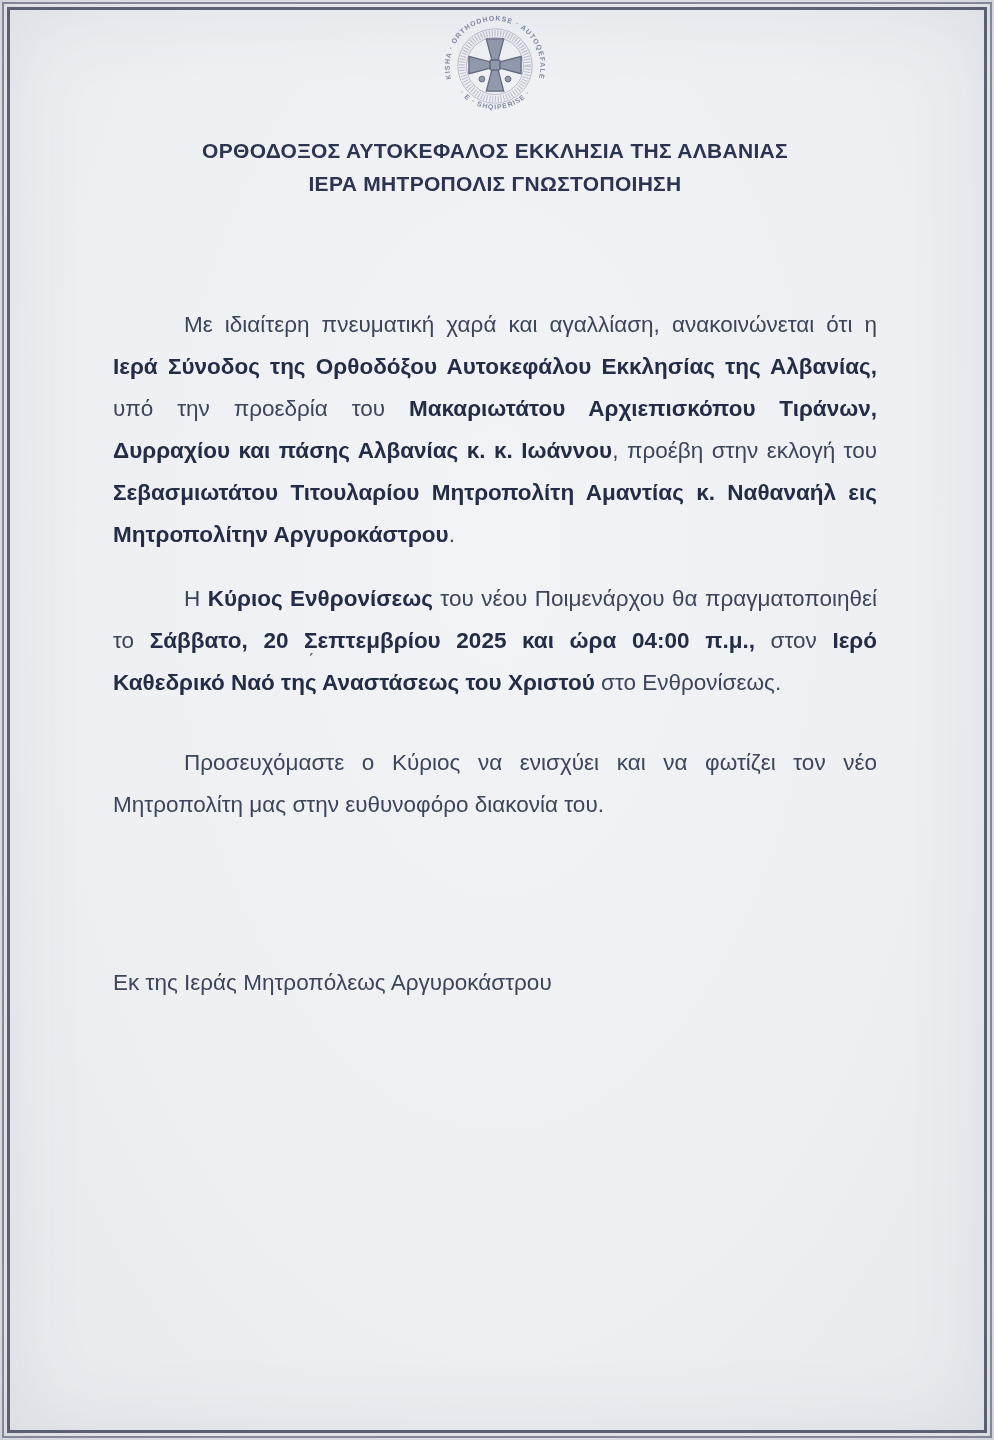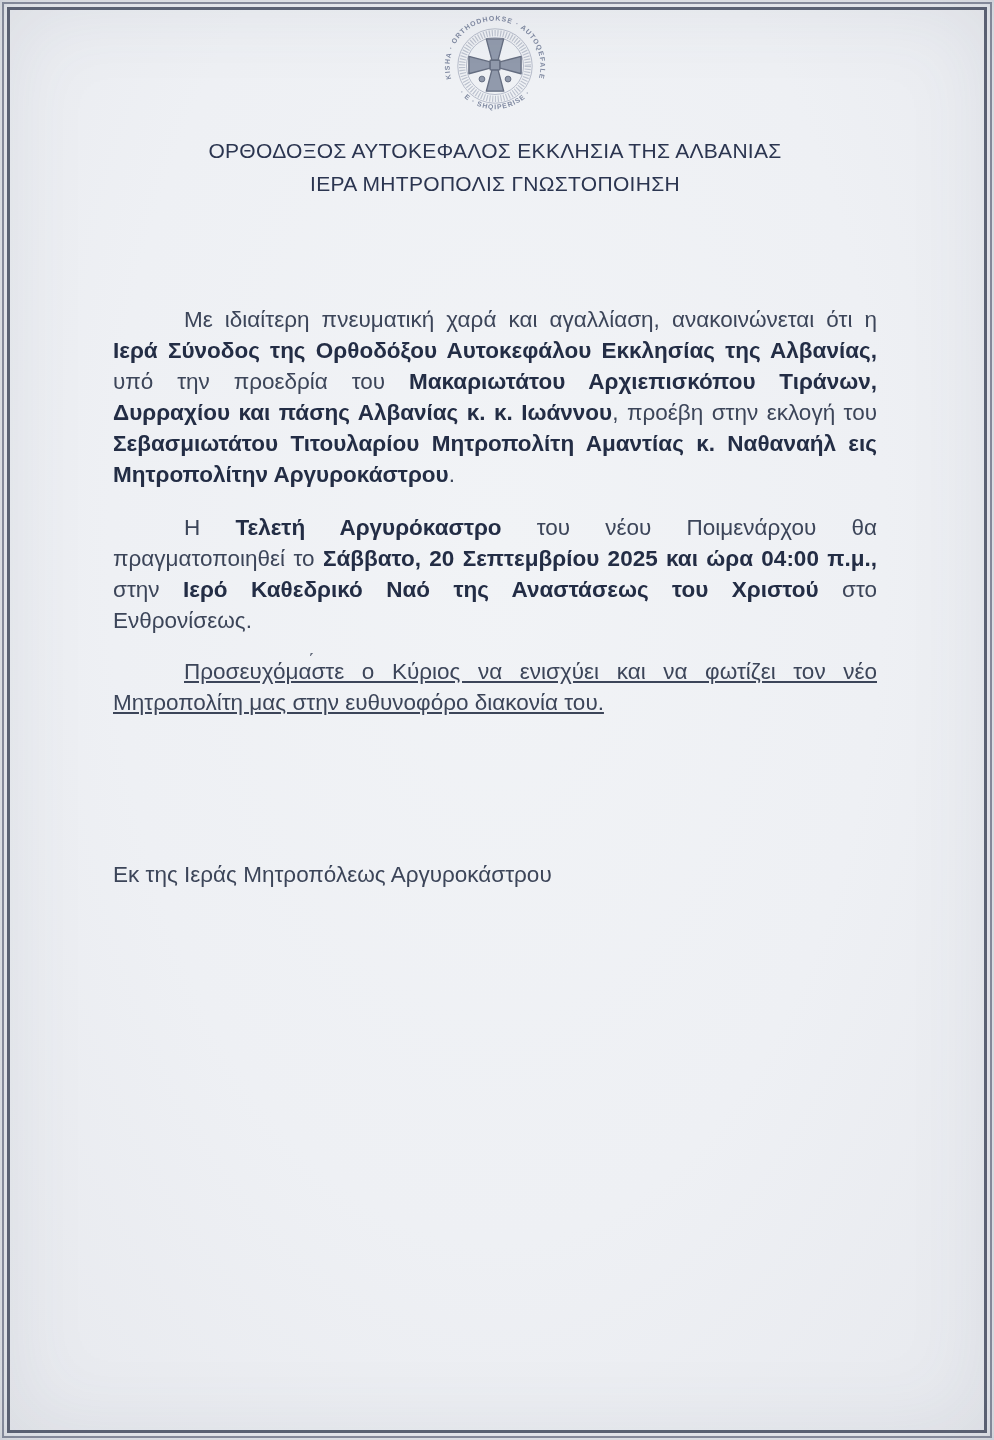--- a/index.html
+++ b/index.html
@@ -36,36 +36,36 @@
   .seal text{
     font-family:"Liberation Sans", sans-serif;font-weight:bold;
     font-size:7.2px;letter-spacing:1.05px;fill:var(--seal-ink);
   }
   .ring-thin{fill:none;stroke:var(--seal-ink);stroke-width:.7;opacity:.75;}
   .ring-hatch{fill:none;stroke:var(--seal-ink);stroke-width:6.5;stroke-dasharray:1.2 1.7;opacity:.45;}
   .cross-arm{fill:var(--seal-cross);stroke:var(--seal-cross-edge);stroke-width:1.4;stroke-linejoin:round;}
   .cross-bud{fill:var(--seal-cross);stroke:var(--seal-cross-edge);stroke-width:1;}
   .org-block{margin-top:10px;}
   .org-line{
-    text-align:center;font-weight:normal;font-size:21px;line-height:33px;
+    text-align:center;font-weight:bold;font-size:21px;line-height:33px;
     color:var(--ink-header);letter-spacing:.3px;
   }
   .title-wrap{text-align:center;margin-top:78px;}
   .title{
     display:inline-block;font-size:36px;font-weight:bold;color:var(--ink-title);
     letter-spacing:1.5px;border-bottom:4px solid var(--ink-title);padding:0 3px 2px;
   }
   .para{
-    margin:0;font-size:22.5px;line-height:31px;color:var(--ink);
+    margin:0;font-size:22.5px;line-height:42px;color:var(--ink);
     text-align:justify;text-indent:71px;
   }
   .para .b{font-weight:bold;color:var(--ink-bold);}
   .p1{margin-top:104px;}
   .p2{margin-top:22px;}
-  .p3{margin-top:20px;text-decoration:underline;}
+  .p3{margin-top:38px;}
   .closing{
     margin-top:138px;text-align:left;font-size:22.5px;line-height:38px;color:var(--ink);
   }
   .stray{
     position:absolute;left:308px;top:650px;font-size:20px;color:var(--ink);opacity:.8;
   }
 </style>
 </head>
 <body>
 
@@ -101,21 +101,21 @@
     </svg>
 
     <div class="org-block">
       <div class="org-line">ΟΡΘΟΔΟΞΟΣ ΑΥΤΟΚΕΦΑΛΟΣ ΕΚΚΛΗΣΙΑ ΤΗΣ ΑΛΒΑΝΙΑΣ</div>
       <div class="org-line">ΙΕΡΑ ΜΗΤΡΟΠΟΛΙΣ ΓΝΩΣΤΟΠΟΙΗΣΗ</div>
     </div>
 
 
     <p class="para p1"><span>Με ιδιαίτερη πνευματική χαρά και αγαλλίαση, ανακοινώνεται ότι η </span><span class="b">Ιερά Σύνοδος της Ορθοδόξου Αυτοκεφάλου Εκκλησίας της Αλβανίας,</span><span> υπό την προεδρία του </span><span class="b">Μακαριωτάτου Αρχιεπισκόπου Τιράνων, Δυρραχίου και πάσης Αλβανίας κ. κ. Ιωάννου</span><span>, προέβη στην εκλογή του </span><span class="b">Σεβασμιωτάτου Τιτουλαρίου Μητροπολίτη Αμαντίας κ. Ναθαναήλ εις Μητροπολίτην Αργυροκάστρου</span><span>.</span></p>
 
-    <p class="para p2"><span>Η </span><span class="b">Τελετή Αργυρόκαστρο</span><span> του νέου Ποιμενάρχου θα πραγματοποιηθεί το </span><span class="b">Σάββατο, 20 Σεπτεμβρίου 2025 και ώρα 04:00 π.μ.,</span><span> στην </span><span class="b">Ιερό Καθεδρικό Ναό της Αναστάσεως του Χριστού</span><span> στο Ενθρονίσεως.</span></p>
+    <p class="para p2"><span>Η </span><span class="b">Κύριος Ενθρονίσεως</span><span> του νέου Ποιμενάρχου θα πραγματοποιηθεί το </span><span class="b">Σάββατο, 20 Σεπτεμβρίου 2025 και ώρα 04:00 π.μ.,</span><span> στον </span><span class="b">Ιερό Καθεδρικό Ναό της Αναστάσεως του Χριστού</span><span> στο Ενθρονίσεως.</span></p>
 
     <p class="para p3"><span>Προσευχόμαστε ο Κύριος να ενισχύει και να φωτίζει τον νέο Μητροπολίτη μας στην ευθυνοφόρο διακονία του.</span></p>
 
     <div class="closing">Εκ της Ιεράς Μητροπόλεως Αργυροκάστρου</div>
   </div>
 
   <span class="stray">΄</span>
 </div>
 
 </body></html>

